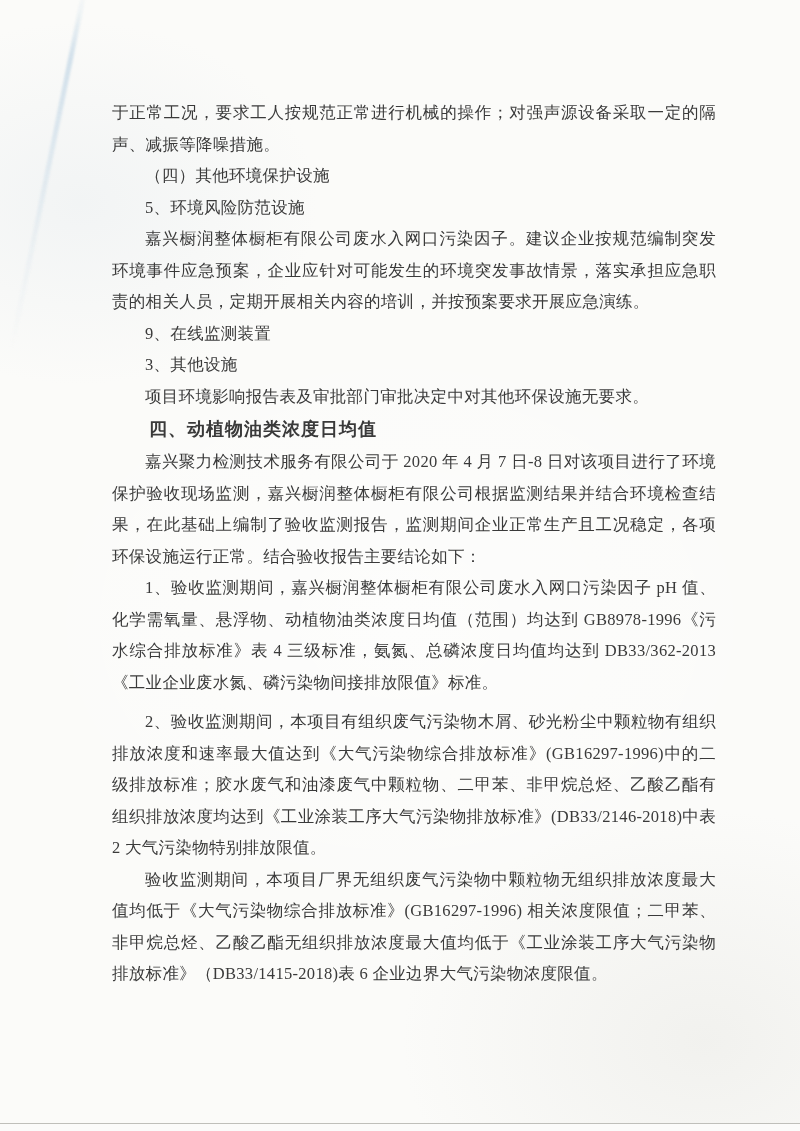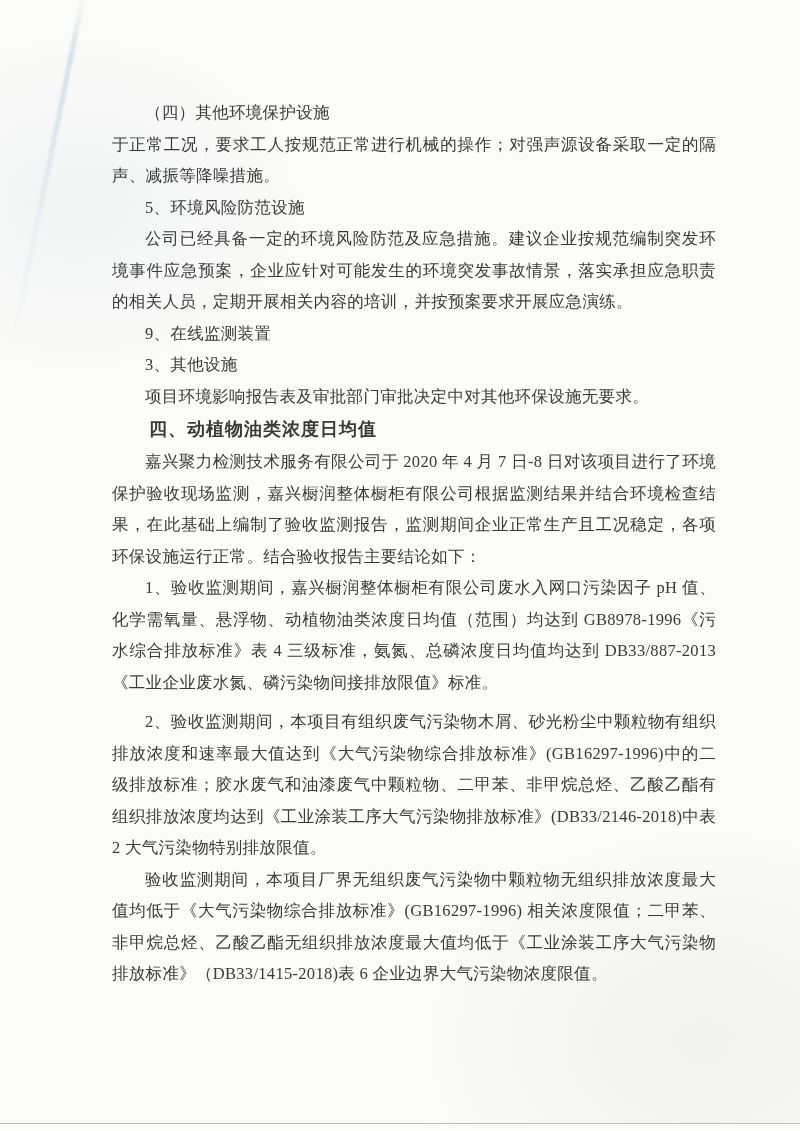--- a/index.html
+++ b/index.html
@@ -68,29 +68,29 @@
   }
 </style>
 </head>
 <body>
 
 <div class="page">
 
   <div class="crease"></div>
 
   <div class="content">
+    <div class="para no-indent">于正常工况，要求工人按规范正常进行机械的操作；对强声源设备采取一定的隔声、减振等降噪措施。</div>
     <div class="para">（四）其他环境保护设施</div>
-    <div class="para no-indent">于正常工况，要求工人按规范正常进行机械的操作；对强声源设备采取一定的隔声、减振等降噪措施。</div>
     <div class="para">5、环境风险防范设施</div>
-    <div class="para">公司已经具备一定的环境风险防范及应急措施。建议企业按规范编制突发环境事件应急预案，企业应针对可能发生的环境突发事故情景，落实承担应急职责的相关人员，定期开展相关内容的培训，并按预案要求开展应急演练。</div>
+    <div class="para">嘉兴橱润整体橱柜有限公司废水入网口污染因子。建议企业按规范编制突发环境事件应急预案，企业应针对可能发生的环境突发事故情景，落实承担应急职责的相关人员，定期开展相关内容的培训，并按预案要求开展应急演练。</div>
     <div class="para">9、在线监测装置</div>
     <div class="para">3、其他设施</div>
     <div class="para">项目环境影响报告表及审批部门审批决定中对其他环保设施无要求。</div>
     <div class="heading">四、动植物油类浓度日均值</div>
     <div class="para">嘉兴聚力检测技术服务有限公司于 2020 年 4 月 7 日-8 日对该项目进行了环境保护验收现场监测，嘉兴橱润整体橱柜有限公司根据监测结果并结合环境检查结果，在此基础上编制了验收监测报告，监测期间企业正常生产且工况稳定，各项环保设施运行正常。结合验收报告主要结论如下：</div>
-    <div class="para">1、验收监测期间，嘉兴橱润整体橱柜有限公司废水入网口污染因子 pH 值、化学需氧量、悬浮物、动植物油类浓度日均值（范围）均达到 GB8978-1996《污水综合排放标准》表 4 三级标准，氨氮、总磷浓度日均值均达到 DB33/887-2013《工业企业废水氮、磷污染物间接排放限值》标准。</div>
+    <div class="para">1、验收监测期间，嘉兴橱润整体橱柜有限公司废水入网口污染因子 pH 值、化学需氧量、悬浮物、动植物油类浓度日均值（范围）均达到 GB8978-1996《污水综合排放标准》表 4 三级标准，氨氮、总磷浓度日均值均达到 DB33/362-2013《工业企业废水氮、磷污染物间接排放限值》标准。</div>
     <div class="para space-before">2、验收监测期间，本项目有组织废气污染物木屑、砂光粉尘中颗粒物有组织排放浓度和速率最大值达到《大气污染物综合排放标准》(GB16297-1996)中的二级排放标准；胶水废气和油漆废气中颗粒物、二甲苯、非甲烷总烃、乙酸乙酯有组织排放浓度均达到《工业涂装工序大气污染物排放标准》(DB33/2146-2018)中表 2 大气污染物特别排放限值。</div>
     <div class="para">验收监测期间，本项目厂界无组织废气污染物中颗粒物无组织排放浓度最大值均低于《大气污染物综合排放标准》(GB16297-1996) 相关浓度限值；二甲苯、非甲烷总烃、乙酸乙酯无组织排放浓度最大值均低于《工业涂装工序大气污染物排放标准》（DB33/1415-2018)表 6 企业边界大气污染物浓度限值。</div>
   </div>
 
   <div class="page-edge"></div>
 
 </div>
 
 </body></html>

